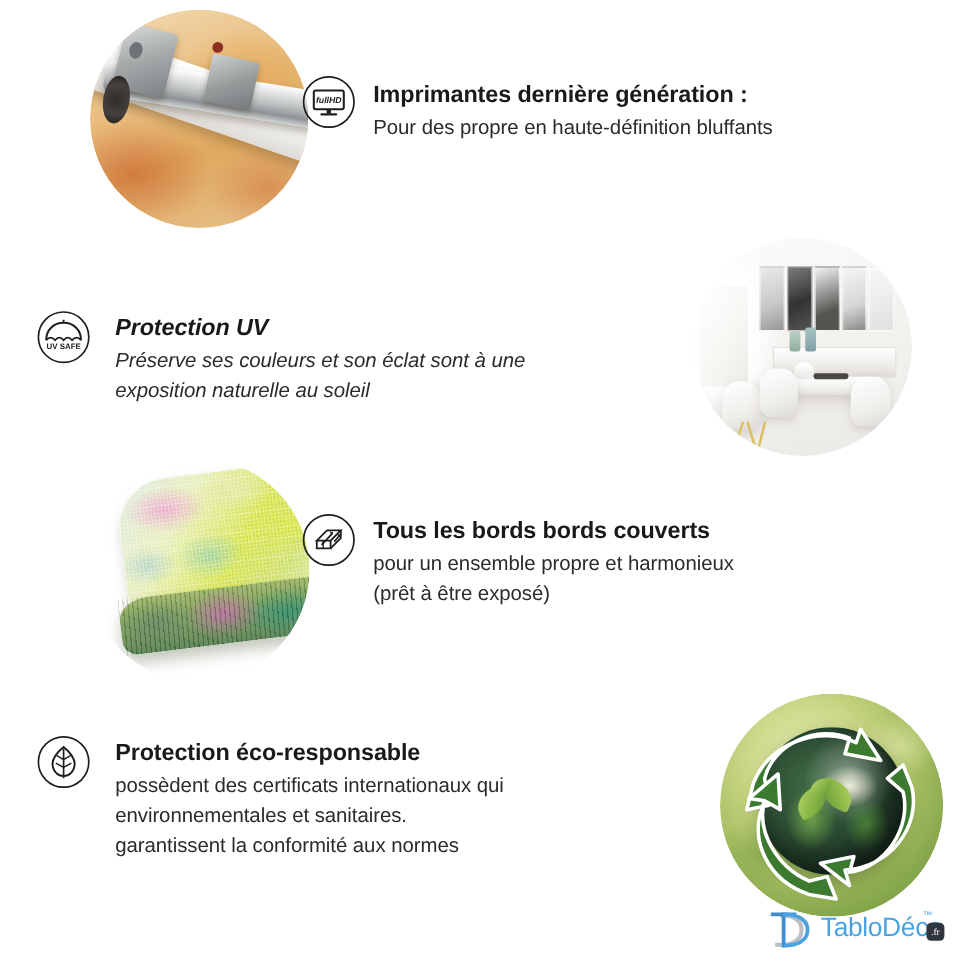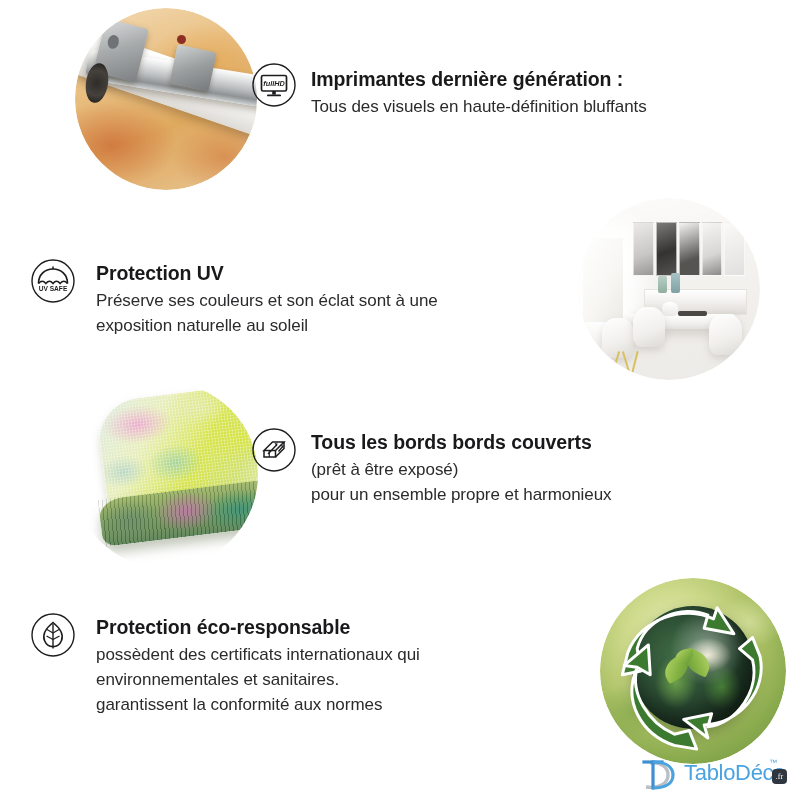--- a/index.html
+++ b/index.html
@@ -262,21 +262,21 @@
     line-height: 25px;
     color: #2b2b2d;
     letter-spacing: -0.05px;
     white-space: nowrap;
   }
 
   #feature-print { left: 251px; top: 62px; }
   #feature-print .txt { left: 60px; top: 5px; }
 
   #feature-uv { left: 30px; top: 258px; }
-  #feature-uv .txt { left: 66px; top: 3px; }
+  #feature-uv .txt { left: 66px; top: 3px; font-style: italic; }
 
   #feature-edges { left: 251px; top: 427px; }
   #feature-edges .txt { left: 60px; top: 3px; }
 
   #feature-eco { left: 30px; top: 612px; }
   #feature-eco .txt { left: 66px; top: 3px; }
 
   
   #logo {
     position: absolute;
@@ -328,21 +328,21 @@
       <svg width="46" height="46" viewBox="0 0 46 46" aria-hidden="true">
         <circle cx="23" cy="23" r="21" fill="none" stroke="#1d1d1f" stroke-width="1.4"></circle>
         <rect x="10.5" y="13.5" width="25" height="15.5" rx="1.6" fill="none" stroke="#1d1d1f" stroke-width="1.7"></rect>
         <rect x="21.2" y="29" width="3.6" height="3.6" fill="#1d1d1f"></rect>
         <rect x="16" y="32.4" width="14" height="1.9" rx="0.9" fill="#1d1d1f"></rect>
         <text x="23" y="24" text-anchor="middle" font-family="Liberation Sans, sans-serif" font-size="7.3" font-weight="bold" font-style="italic" fill="#1d1d1f">fullHD</text>
       </svg>
     </div>
     <div class="txt">
       <h2>Imprimantes dernière génération :</h2>
-      <p>Tous des visuels en haute-définition bluffants</p>
+      <p>Pour des propre en haute-définition bluffants</p>
     </div>
   </div>
 
   <div class="photo" id="photo-room">
     <div class="inner">
       <div class="window"></div>
       <div class="wallpanel">
         <i></i>
           <i></i>
           <i></i>
@@ -402,22 +402,22 @@
         <path d="M24.5 30 L33 21.5 L33 15" fill="none" stroke="#1d1d1f" stroke-width="1.5"></path>
         <line x1="18.3" y1="23.5" x2="18.3" y2="30" stroke="#1d1d1f" stroke-width="1.1"></line>
         <line x1="17" y1="27" x2="26" y2="17.5" stroke="#1d1d1f" stroke-width="1.4"></line>
         <path d="M23.6 16 L26.6 16.6 L25.6 19.4 Z" fill="#1d1d1f"></path>
         <line x1="27.5" y1="24.5" x2="31.6" y2="19.6" stroke="#1d1d1f" stroke-width="1.4"></line>
         <path d="M29.8 18.4 L32.6 18.2 L32 21 Z" fill="#1d1d1f"></path>
       </svg>
     </div>
     <div class="txt">
       <h2>Tous les bords bords couverts</h2>
+      <p>pour un ensemble propre et harmonieux</p>
       <p>(prêt à être exposé)</p>
-      <p>pour un ensemble propre et harmonieux</p>
     </div>
   </div>
 
   <div class="photo" id="photo-globe">
     <div class="inner">
       <div class="blur"></div>
       <div class="earth"></div>
       <svg class="arrows" viewBox="0 0 100 100">
         <g fill="#3c7a30" stroke="#ffffff" stroke-width="1.6" stroke-linejoin="round">
           <path d="M20 38 C24 22 44 14 58 20 L56 27 L72 30 L63 16 L61 22

